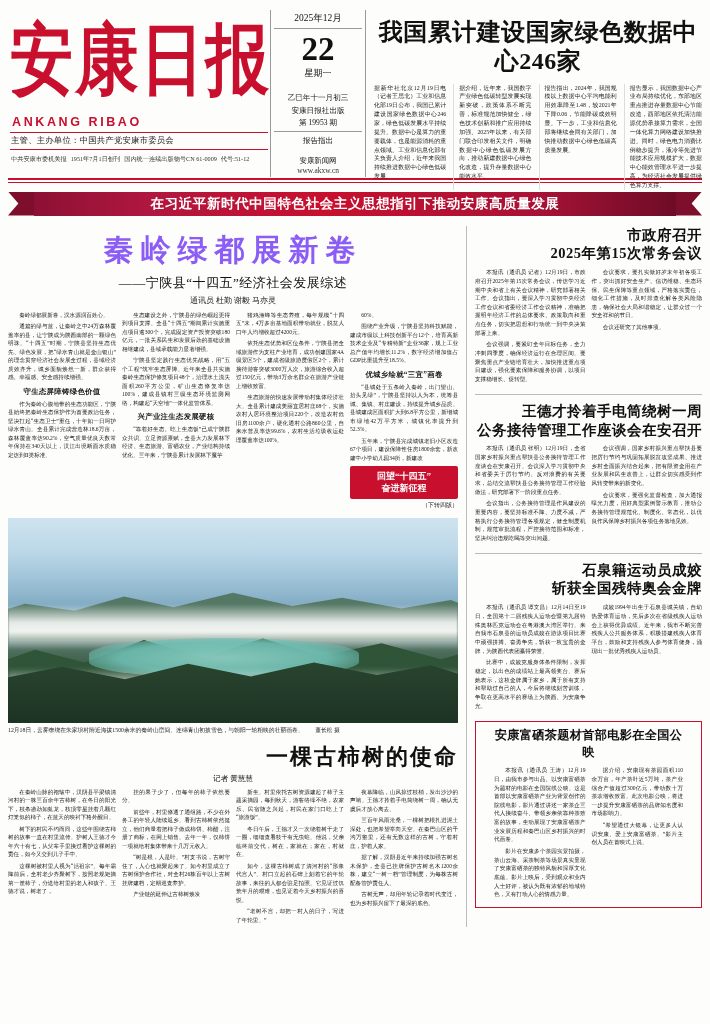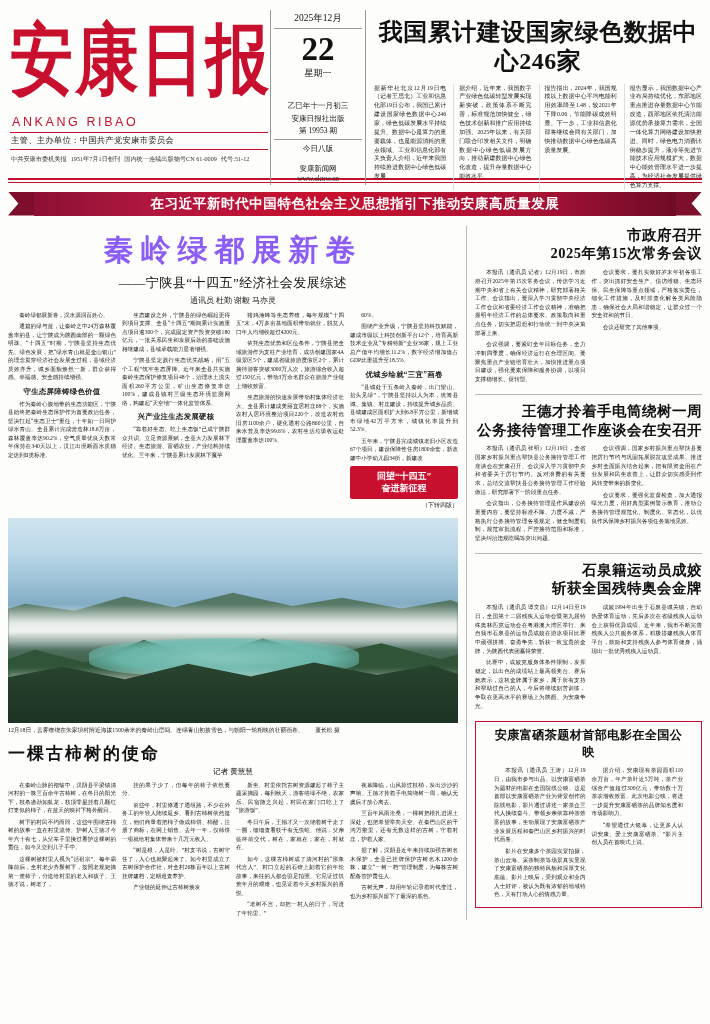--- a/index.html
+++ b/index.html
@@ -21,36 +21,36 @@
     font-family: "Liberation Serif", serif;
     font-size: 62px; font-weight: 700; color: #c8102e;
     letter-spacing: 2px; line-height: 1.08;
     margin: 12px 0 0 2px;
     white-space: nowrap;
     transform: scale(1.02,1.25);
     transform-origin: left top;
   }
   .logo-pinyin {
     color: #c8102e; font-size: 12.5px; letter-spacing: 2.6px;
-    font-weight: 400; margin: 30px 0 0 4px;
+    font-weight: 700; margin: 30px 0 0 4px;
     font-family: "Liberation Sans", sans-serif;
   }
   .logo-rule { height: 1px; background: #c8102e; margin: 3px 2px 2px 2px; }
   .logo-sub { font-size: 8.4px; color: #222; margin: 2px 0 0 3px; letter-spacing: .2px; }
   .logo-meta { font-size: 6.2px; color: #333; margin: 5px 0 0 3px; display: flex; gap: 4px; }
 
   
   .datebox {
     width: 96px; border-left: 1px solid #999; border-right: 1px solid #999;
     text-align: center; padding: 2px 3px; margin-top: 4px;
     min-height: 152px;
   }
   .datebox .ym { font-size: 9.5px; border-bottom: 1px solid #999; padding-bottom: 3px; }
   .datebox .day { font-size: 33px; font-weight: 700; line-height: 1.1; margin: 2px 0 0; }
-  .datebox .wk { font-size: 9px; margin-bottom: 20px; }
+  .datebox .wk { font-size: 9px; margin-bottom: 12px; }
   .datebox .lunar { font-size: 7.6px; color: #222; line-height: 1.45; }
   .datebox .org { font-size: 7.6px; line-height: 1.5; margin-top: 2px; }
   .datebox .issue { font-size: 7.6px; line-height: 1.5; }
   .datebox .pages { font-size: 7.6px; line-height: 1.5; border-top: 1px solid #999; margin-top: 3px; padding-top: 3px;}
   .datebox .agency { font-size: 7.4px; margin-top: 10px; }
   .datebox .web { font-size: 7.4px; color: #333; }
 
   
   .top-right { flex: 1; padding-left: 8px; }
   .top-headline {
@@ -123,21 +123,21 @@
   .photo .ridge2 { position:absolute; left:-5%; right:-5%; top:108px; height:80px;
     background:#2f5437; clip-path: polygon(0 52%,10% 30%,20% 46%,32% 18%,44% 40%,56% 16%,68% 38%,80% 22%,92% 42%,100% 28%,100% 100%,0 100%);}
   .photo .fg { position:absolute; left:0; right:0; bottom:0; height:70px;
     background: linear-gradient(180deg,#2a4730,#1d3324); clip-path: polygon(0 35%,12% 20%,26% 38%,40% 16%,54% 34%,68% 14%,82% 32%,94% 18%,100% 30%,100% 100%,0 100%);}
   .photo .lake { position:absolute; left:18%; right:22%; top:120px; height:40px;
     background: radial-gradient(ellipse at center, #8fd3c8 0%, #6fbfb4 55%, rgba(110,180,170,0) 100%);
     border-radius: 50%/40%; opacity:.9; }
   .photo-cap { font-size: 5.8px; color: #222; margin-top: 3px; line-height:1.4; }
 
   
-  .story2-title { text-align:left; font-size: 17px; font-weight:700; letter-spacing:2px; margin: 8px 0 2px; }
+  .story2-title { text-align:right; font-size: 22px; font-weight:700; letter-spacing:2px; margin: 8px 0 2px; }
   .story2-by { text-align:center; font-size: 7.6px; margin-bottom: 4px; }
 
   
   .r-title { text-align:right; font-weight:700; letter-spacing:.5px; line-height:1.3; }
   .r-t1 { font-size: 14.5px; }
   .r-t2 { font-size: 14.5px; }
   .r-hr { height:1px; background:#bbb; margin: 7px 0; }
   .r-body { font-size: 5.6px; line-height: 1.55; text-align: justify; color:#1a1a1a; }
   .r-body p { margin: 0 0 3px; text-indent: 2em; }
   .r-cols2 { display:flex; gap:6px; }
@@ -169,21 +169,21 @@
       </div>
     </div>
 
     <div class="datebox">
       <div class="ym">2025年12月</div>
       <div class="day">22</div>
       <div class="wk">星期一</div>
       <div class="lunar">乙巳年十一月初三</div>
       <div class="org">安康日报社出版</div>
       <div class="issue">第 19953 期</div>
-      <div class="pages">今日八版</div>
+      <div class="pages">报告指出</div>
       <div class="agency">安康新闻网</div>
       <div class="web">www.akxw.cn</div>
     </div>
 
     <div class="top-right">
       <div class="top-headline">我国累计建设国家绿色数据中心246家</div>
       <div class="top-cols">
         <div>据新华社北京12月19日电（记者王思北）工业和信息化部19日公布，我国已累计建设国家绿色数据中心246家，绿色低碳发展水平持续提升。数据中心是算力的重要载体，也是能源消耗的重点领域。工业和信息化部有关负责人介绍，近年来我国持续推进数据中心绿色低碳发展。</div>
         <div>据介绍，近年来，我国数字产业绿色低碳转型发展实现新突破，政策体系不断完善，标准规范加快健全，绿色技术创新和推广应用持续加强。2025年以来，有关部门联合印发相关文件，明确数据中心绿色低碳发展方向，推动新建数据中心绿色化改造，提升存量数据中心能效水平。</div>
         <div>报告指出，2024年，我国规模以上数据中心平均电能利用效率降至1.48，较2021年下降0.06，节能降碳成效明显。下一步，工业和信息化部将继续会同有关部门，加快推动数据中心绿色低碳高质量发展。</div>

